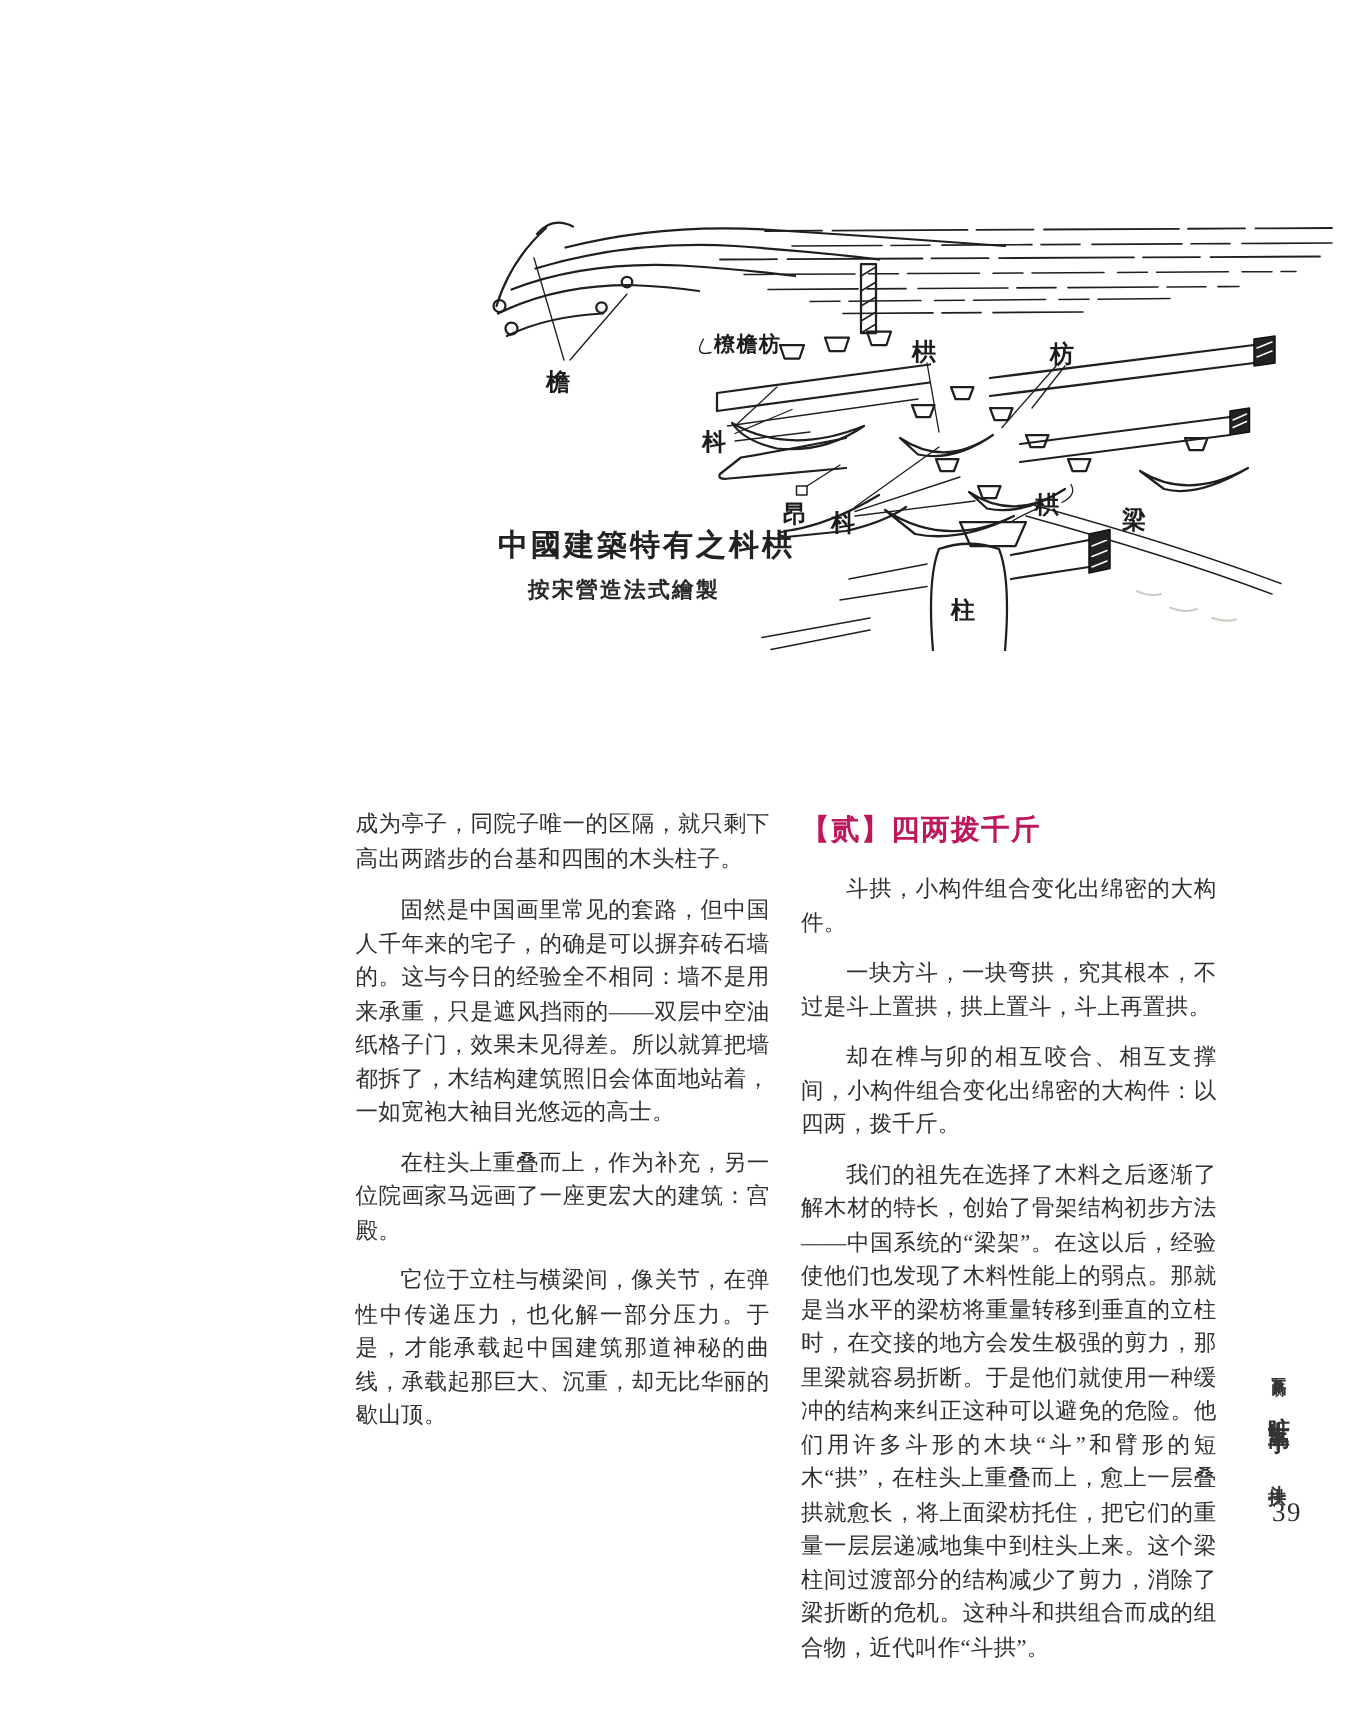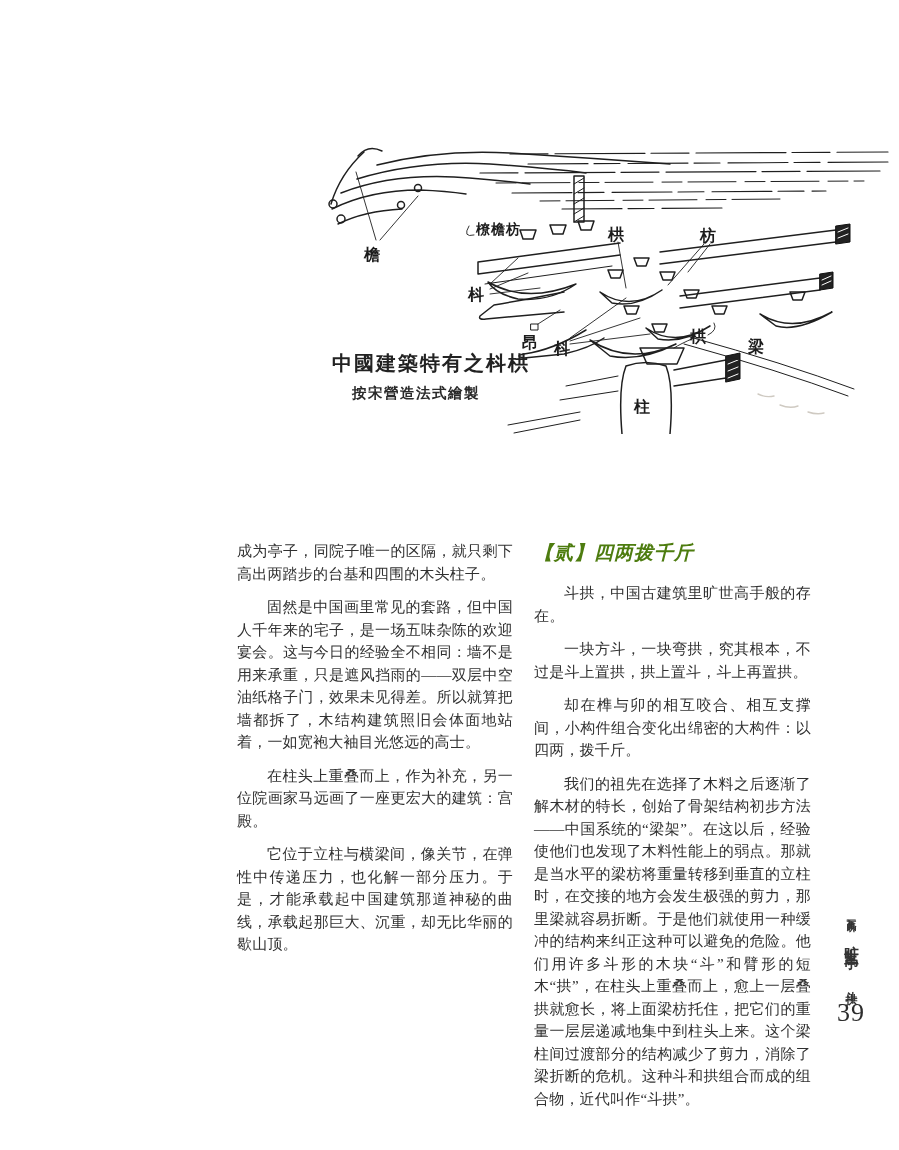--- a/index.html
+++ b/index.html
@@ -25,33 +25,33 @@
   .fig-caption1{font-size:20px;fill:#222;font-weight:700;letter-spacing:2px;}
   .fig-caption2{font-size:14.5px;fill:#2a2a2a;font-weight:700;letter-spacing:1.5px;}
   
   .columns{position:absolute;left:237px;top:540px;width:574px;display:flex;}
   .col{width:276px;}
   .col.right{width:277px;margin-left:21px;}
   .col p{
     margin:0 0 11px 0;font-size:15px;line-height:22.5px;text-align:justify;
     text-indent:2em;color:#303030;letter-spacing:0.2px;
   }
-  .col p.no-indent{text-indent:0;}
+  .col p.no-indent{text-indent:0;font-family:Liberation Mono, monospace;}
   .section-heading{
-    font-size:19px;font-weight:700;color:#4d7c0f;margin:0 0 16px 0;letter-spacing:1px;font-style:italic;
+    font-size:19px;font-weight:700;color:#be185d;margin:0 0 16px 0;letter-spacing:1px;
   }
   
   .sidebar{position:absolute;left:834px;top:902px;width:34px;text-align:center;color:#333;}
   .v{writing-mode:vertical-rl;text-orientation:mixed;display:inline-block;margin:0 auto;}
   .sb-series{font-size:9.5px;letter-spacing:1px;font-weight:700;}
   .sb-sep{font-size:10px;line-height:10px;display:block;margin:1px auto 1px;}
   .sb-chapter{font-size:14.5px;letter-spacing:3px;font-weight:600;}
   .sb-dash{width:1px;height:13px;background:#444;margin:4px auto 4px;}
   .sb-topic{font-size:12px;letter-spacing:2px;font-weight:600;}
-  .page-number{font-size:26px;color:#2d2d2d;margin-top:9px;letter-spacing:1px;}
+  .page-number{font-size:18px;color:#2d2d2d;margin-top:9px;letter-spacing:1px;text-align:right;}
 </style>
 </head>
 <body>
 
 <div class="figure-area">
   <svg viewBox="0 0 565 292" xmlns="http://www.w3.org/2000/svg">
     <g class="art">
 
       <path d="M3,62 Q12,32 36,10"></path>
       <path d="M30,14 Q40,2 54,9"></path>
@@ -152,27 +152,27 @@
     <text class="fig-label" x="306" y="270">柱</text>
 
     <text class="fig-caption1" x="4" y="228">中國建築特有之枓栱</text>
     <text class="fig-caption2" x="24" y="256">按宋營造法式繪製</text>
   </svg>
 </div>
 
 <div class="columns">
   <div class="col left">
     <p class="no-indent">成为亭子，同院子唯一的区隔，就只剩下高出两踏步的台基和四围的木头柱子。</p>
-    <p>固然是中国画里常见的套路，但中国人千年来的宅子，是一场五味杂陈的欢迎宴会。这与今日的经验全不相同：墙不是用来承重，只是遮风挡雨的——双层中空油纸格子门，效果未见得差。所以就算把墙都拆了，木结构建筑照旧会体面地站着，一如宽袍大袖目光悠远的高士。</p>
+    <p>固然是中国画里常见的套路，但中国人千年来的宅子，的确是可以摒弃砖石墙的。这与今日的经验全不相同：墙不是用来承重，只是遮风挡雨的——双层中空油纸格子门，效果未见得差。所以就算把墙都拆了，木结构建筑照旧会体面地站着，一如宽袍大袖目光悠远的高士。</p>
     <p>在柱头上重叠而上，作为补充，另一位院画家马远画了一座更宏大的建筑：宫殿。</p>
     <p>它位于立柱与横梁间，像关节，在弹性中传递压力，也化解一部分压力。于是，才能承载起中国建筑那道神秘的曲线，承载起那巨大、沉重，却无比华丽的歇山顶。</p>
   </div>
   <div class="col right">
     <h2 class="section-heading">【贰】四两拨千斤</h2>
-    <p>斗拱，中国古建筑里旷世高手般的存在。</p>
+    <p>斗拱，小构件组合变化出绵密的大构件。</p>
     <p>一块方斗，一块弯拱，究其根本，不过是斗上置拱，拱上置斗，斗上再置拱。</p>
     <p>却在榫与卯的相互咬合、相互支撑间，小构件组合变化出绵密的大构件：以四两，拨千斤。</p>
     <p>我们的祖先在选择了木料之后逐渐了解木材的特长，创始了骨架结构初步方法——中国系统的“梁架”。在这以后，经验使他们也发现了木料性能上的弱点。那就是当水平的梁枋将重量转移到垂直的立柱时，在交接的地方会发生极强的剪力，那里梁就容易折断。于是他们就使用一种缓冲的结构来纠正这种可以避免的危险。他们用许多斗形的木块“斗”和臂形的短木“拱”，在柱头上重叠而上，愈上一层叠拱就愈长，将上面梁枋托住，把它们的重量一层层递减地集中到柱头上来。这个梁柱间过渡部分的结构减少了剪力，消除了梁折断的危机。这种斗和拱组合而成的组合物，近代叫作“斗拱”。</p>
   </div>
 </div>
 
 <div class="sidebar">
   <span class="v sb-series">瓦下听风</span>
   <span class="sb-sep">╲</span>
   <span class="v sb-chapter">旷世高手</span>

